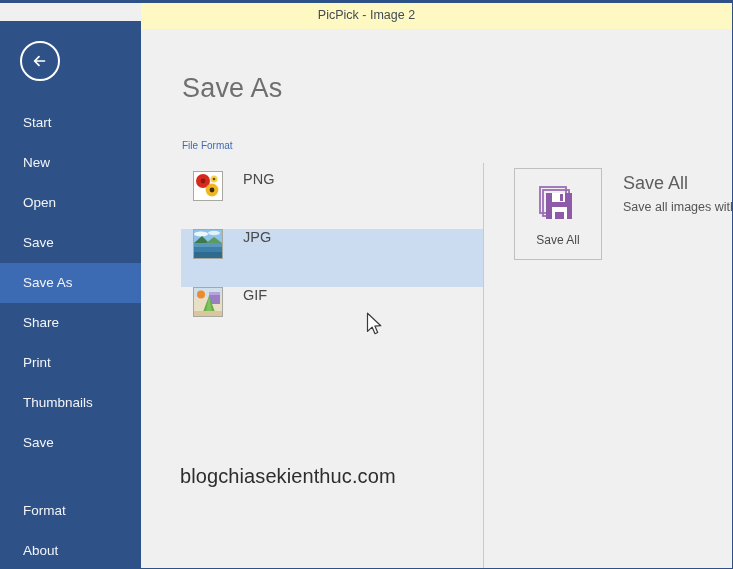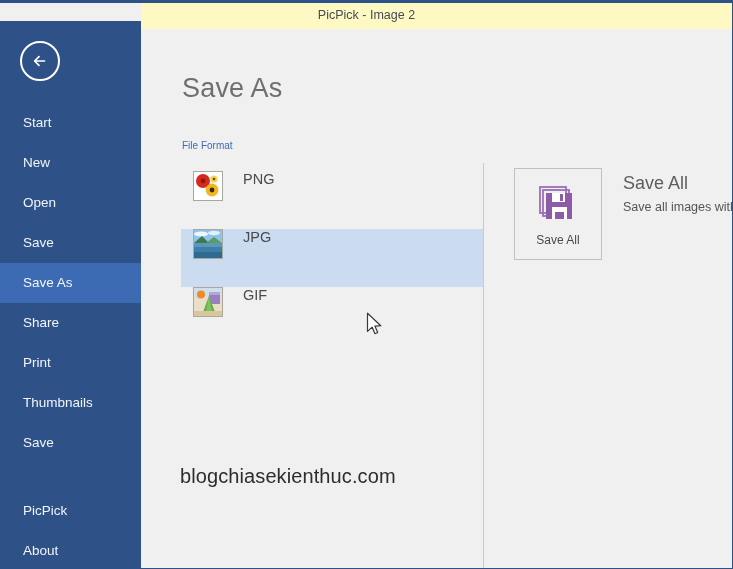--- a/index.html
+++ b/index.html
@@ -154,21 +154,21 @@
       <div class="nav-item">
         <span>Thumbnails</span>
       </div>
       <div class="nav-item">
         <span>Save</span>
       </div>
 
       <div class="nav-gap"></div>
 
       <div class="nav-item">
-        <span>PicPick</span>
+        <span>Format</span>
       </div>
       <div class="nav-item">
         <span>About</span>
       </div>
     </div>
   </div>
 
   <div class="content">
 
     <div class="titlebar">

